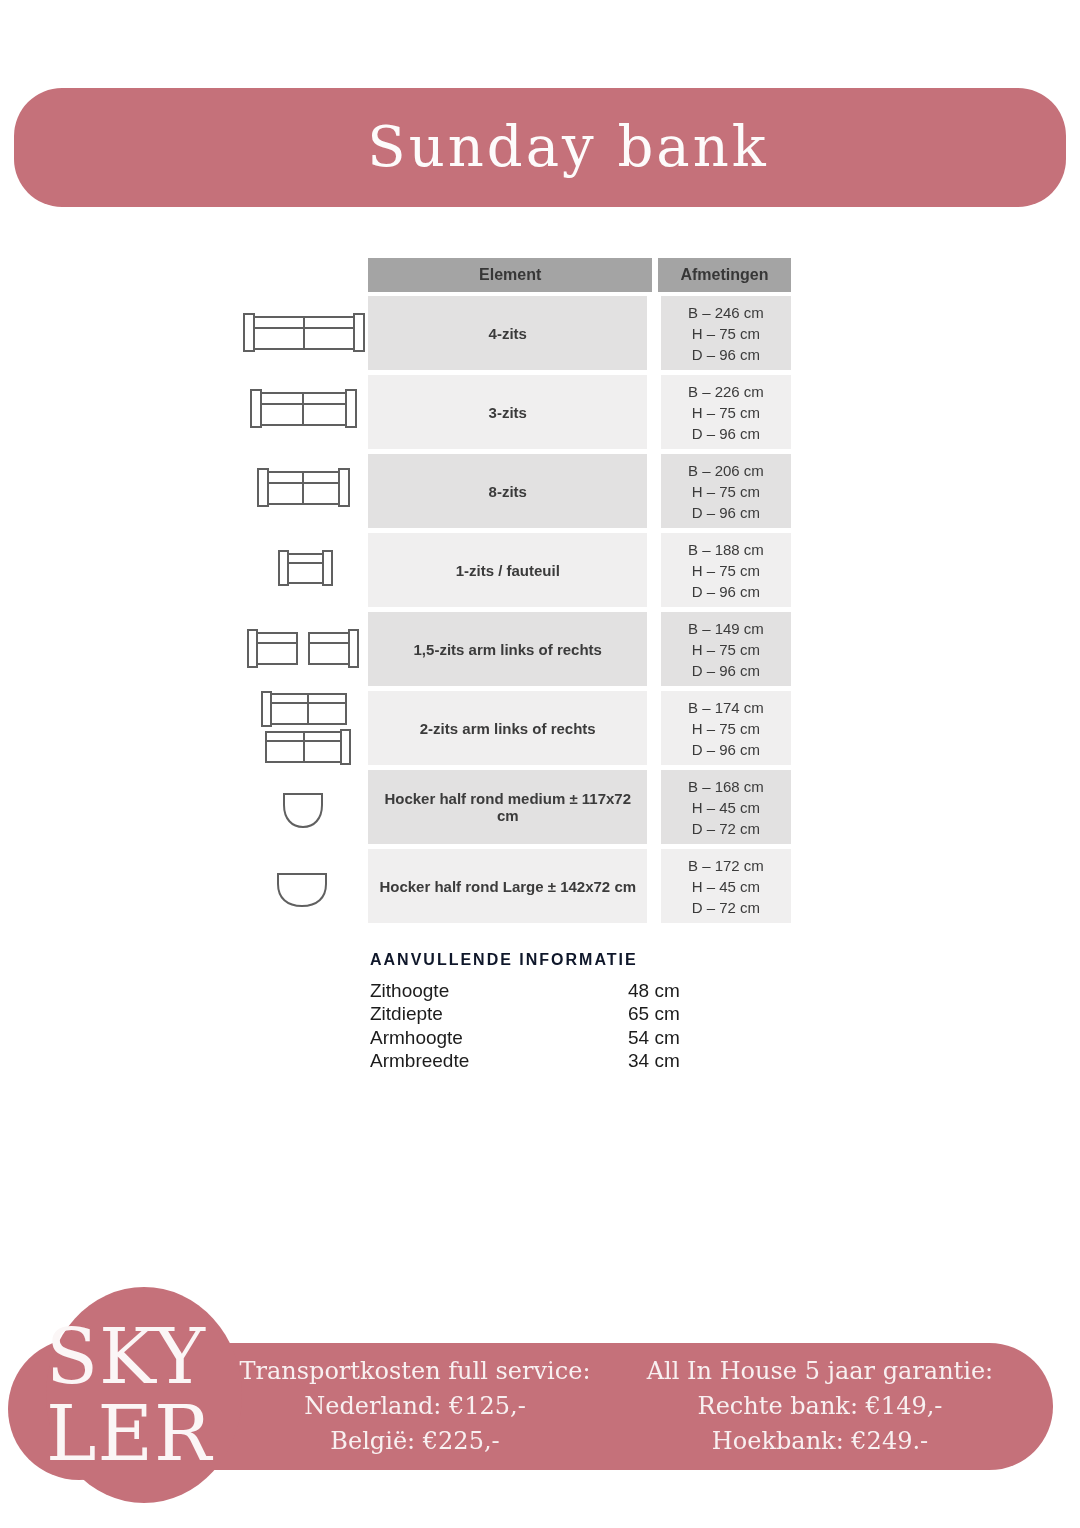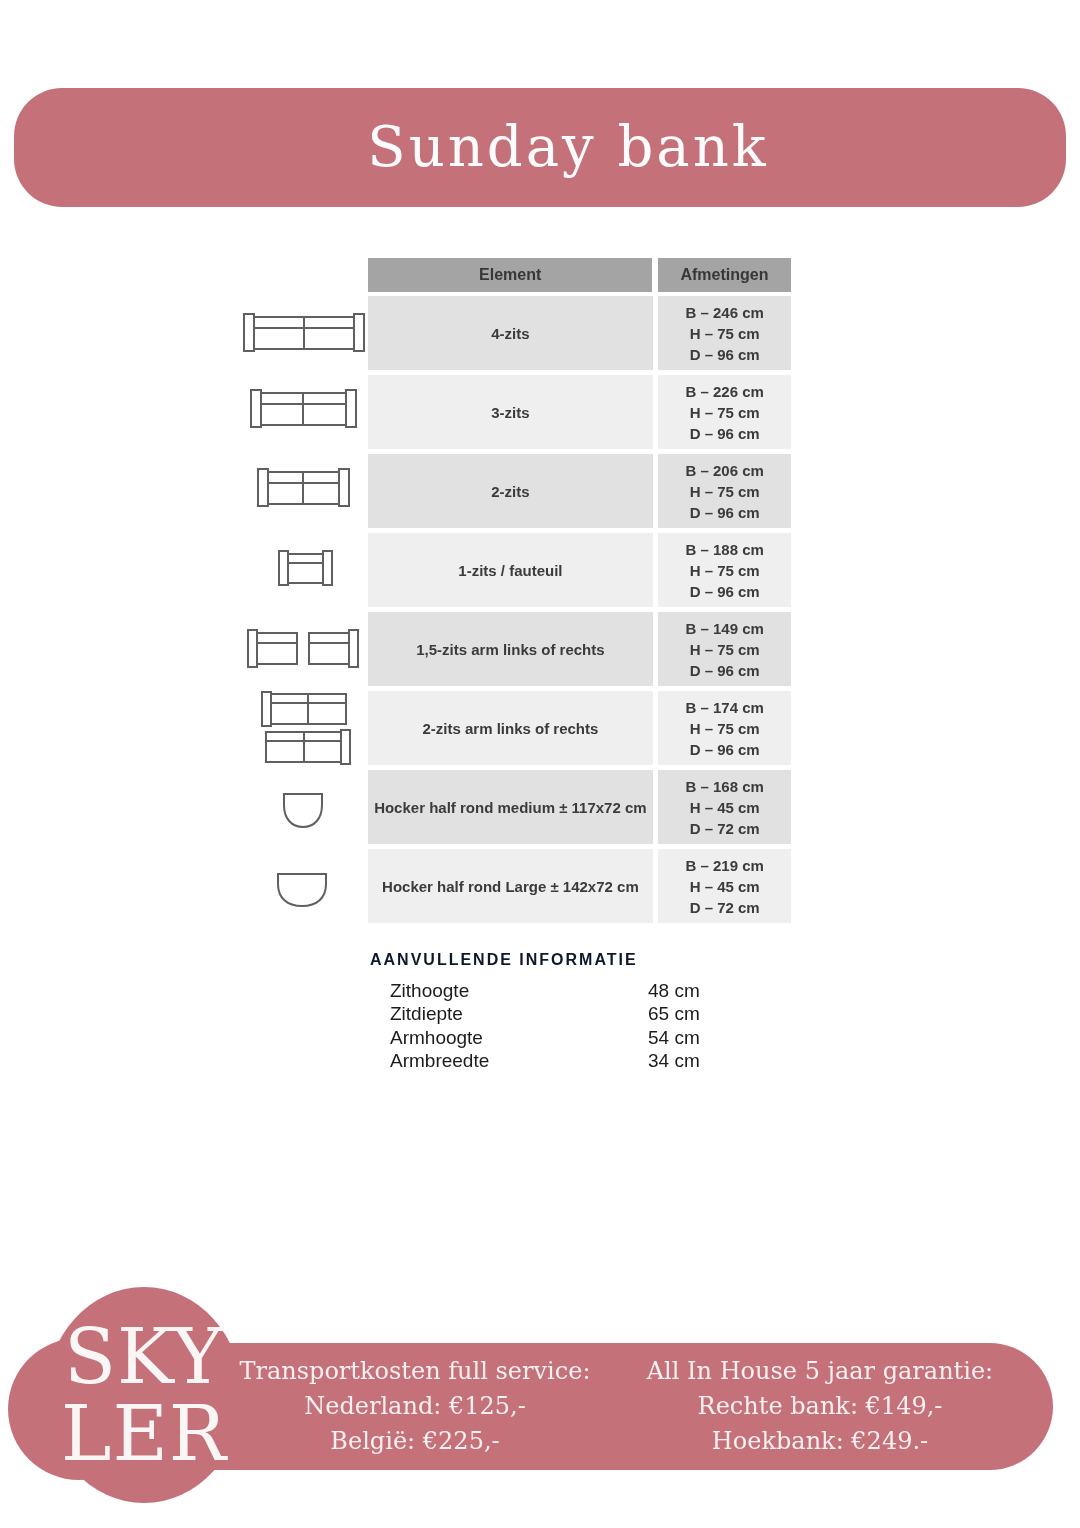--- a/index.html
+++ b/index.html
@@ -36,55 +36,55 @@
     background:var(--thead);display:flex;align-items:center;justify-content:center;
     font-weight:bold;font-size:16px;color:#373737;
   }
   .t-row{height:74px;margin-bottom:5px;}
   .t-row .cell-el{
     display:flex;align-items:center;justify-content:center;text-align:center;
     font-weight:bold;font-size:15px;color:var(--ink);padding:5px 6px;
   }
   .t-row .cell-af{
     display:flex;flex-direction:column;align-items:center;justify-content:center;
-    font-weight:bold;font-size:15px;color:var(--ink);line-height:21px;
+    font-weight:normal;font-size:15px;color:var(--ink);line-height:21px;margin-left:8px;
   }
   .t-row.dark .cell-el,.t-row.dark .cell-af{background:var(--row-dark);}
   .t-row.light .cell-el,.t-row.light .cell-af{background:var(--row-light);}
   
   .icon{position:absolute;}
   .icon svg{display:block;}
   .icon path,.icon rect,.icon line{stroke:#606060;stroke-width:2;fill:none;}
   
   .info-heading{
     position:absolute;left:370px;top:951px;
     font-weight:bold;font-size:16px;letter-spacing:2px;color:#0f172a;
   }
   .info-list{position:absolute;left:370px;top:980px;width:330px;}
-  .info-row{position:relative;height:23.3px;font-size:19px;color:#1c1c1c;margin-left:20px;}
+  .info-row{position:relative;height:23.3px;font-size:19px;color:#1c1c1c;}
   .info-value{position:absolute;left:258px;top:0;}
   
   .footer-bar{
     position:absolute;left:112px;top:1343px;width:941px;height:127px;
     background:var(--pink);border-radius:0 64px 64px 0;z-index:2;
   }
   .f-col{
     position:absolute;top:1354px;width:380px;text-align:center;z-index:3;
     font-family:"DejaVu Serif",serif;font-size:24px;line-height:35px;color:#f8f0f1;
   }
   .f-col-transport{left:225px;}
   .f-col-warranty{left:630px;}
   .logo-small{
     position:absolute;left:8px;top:1338px;width:142px;height:142px;
     border-radius:50%;background:var(--pink);z-index:1;
   }
   .logo-big{
     position:absolute;left:46px;top:1287px;width:196px;height:216px;
     border-radius:50%;background:var(--pink);z-index:4;
-    display:flex;flex-direction:column;align-items:center;justify-content:center;
+    display:flex;flex-direction:column;align-items:flex-start;justify-content:center;
     font-family:"DejaVu Serif",serif;font-size:76px;line-height:77px;
     color:#fbf6f6;letter-spacing:1px;
   }
 </style>
 </head>
 <body>
 
 <div class="page">
 
   <div class="banner">
@@ -192,21 +192,21 @@
       <div class="cell-el">3-zits</div>
       <div class="cell-gap"></div>
       <div class="cell-af">
         <div class="dim">B – 226 cm</div>
         <div class="dim">H – 75 cm</div>
         <div class="dim">D – 96 cm</div>
       </div>
     </div>
 
     <div class="trow t-row dark">
-      <div class="cell-el">2-zits</div>
+      <div class="cell-el">8-zits</div>
       <div class="cell-gap"></div>
       <div class="cell-af">
         <div class="dim">B – 206 cm</div>
         <div class="dim">H – 75 cm</div>
         <div class="dim">D – 96 cm</div>
       </div>
     </div>
 
     <div class="trow t-row light">
       <div class="cell-el">1-zits / fauteuil</div>
@@ -245,21 +245,21 @@
         <div class="dim">B – 168 cm</div>
         <div class="dim">H – 45 cm</div>
         <div class="dim">D – 72 cm</div>
       </div>
     </div>
 
     <div class="trow t-row light">
       <div class="cell-el">Hocker half rond Large ± 142x72 cm</div>
       <div class="cell-gap"></div>
       <div class="cell-af">
-        <div class="dim">B – 219 cm</div>
+        <div class="dim">B – 172 cm</div>
         <div class="dim">H – 45 cm</div>
         <div class="dim">D – 72 cm</div>
       </div>
     </div>
   </div>
   </div>
 
   <div class="info-heading">AANVULLENDE INFORMATIE</div>
   <div class="info-list" id="info-list">
     <div class="info-row">

